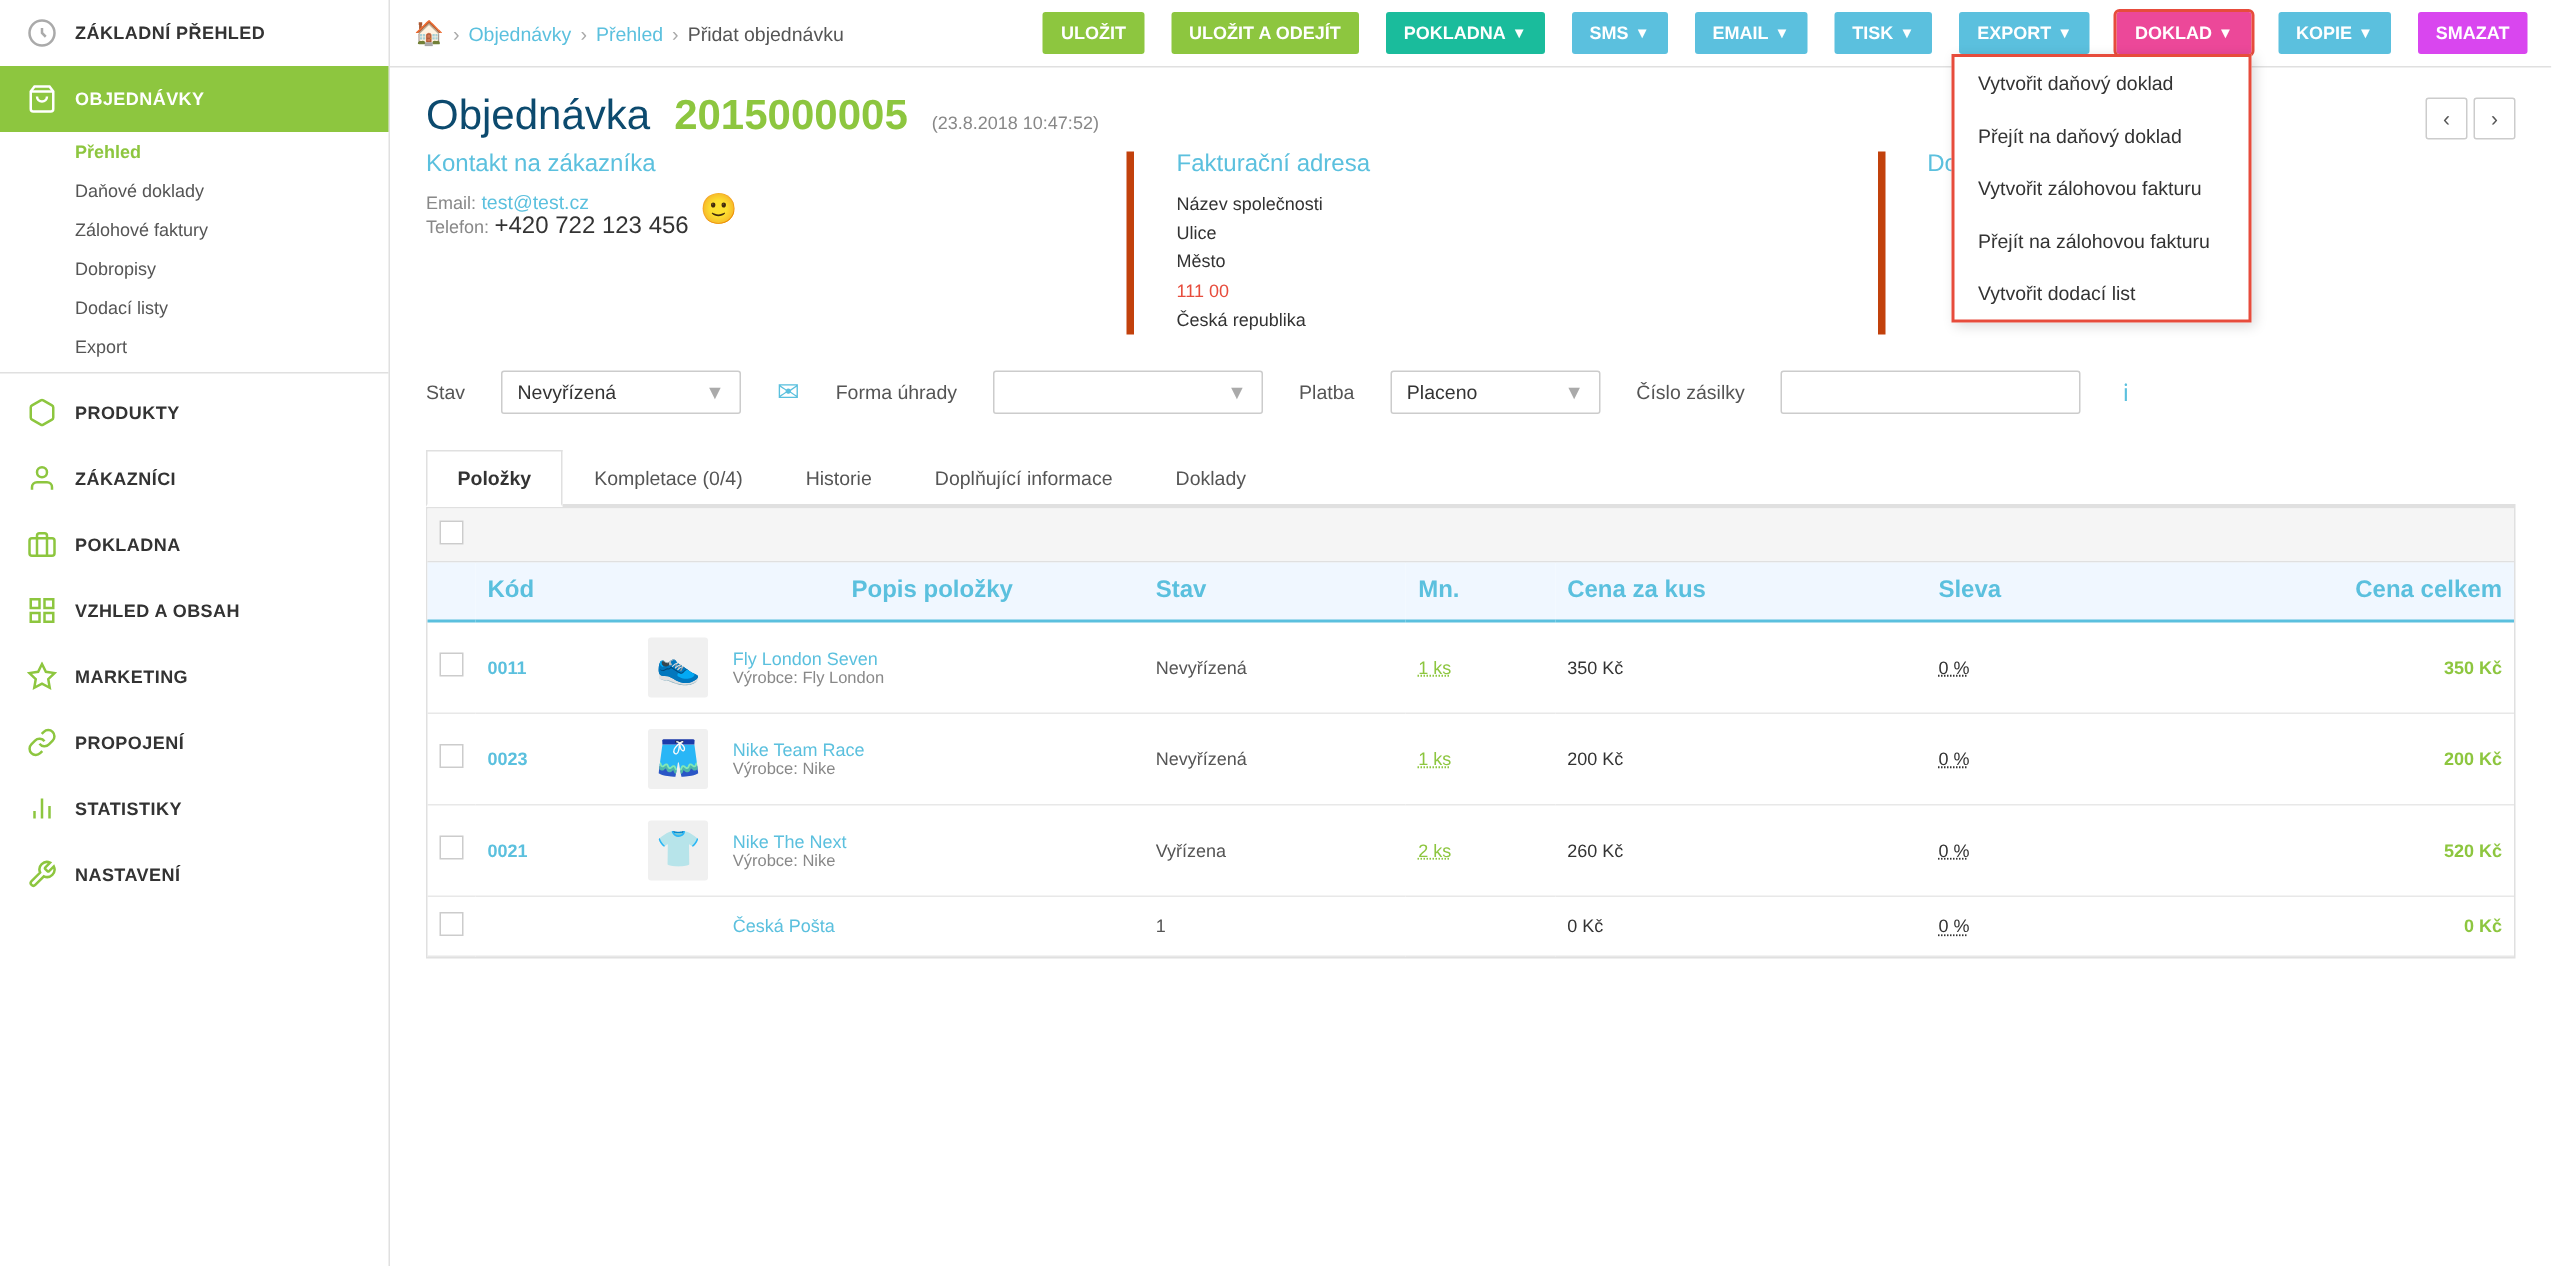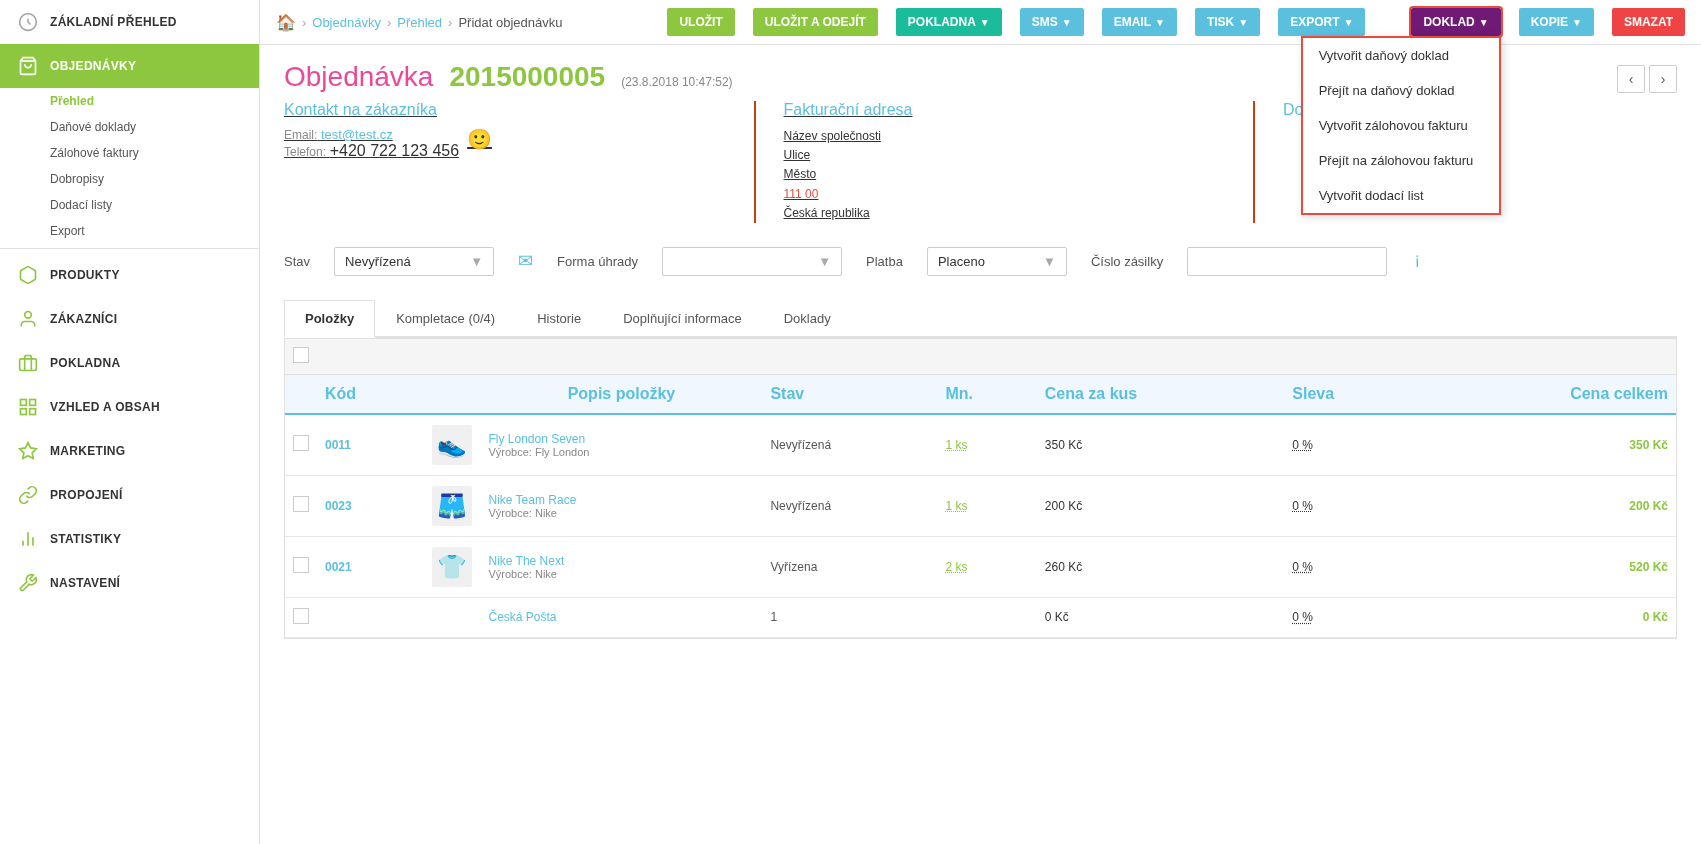--- a/index.html
+++ b/index.html
@@ -30,40 +30,40 @@
     .breadcrumb .sep { color: #aaa; }
     .breadcrumb .current { color: #555; font-size: 13px; }
 
     .toolbar { display: flex; gap: 18px; align-items: center; }
     .btn { padding: 7px 12px; border: none; cursor: pointer; font-size: 12px; font-weight: bold; color: #fff; border-radius: 2px; white-space: nowrap; }
     .btn-green { background: #8dc63f; }
     .btn-blue { background: #5bc0de; }
     .btn-teal { background: #1abc9c; }
     .btn-dropdown { display: flex; align-items: center; gap: 4px; }
     .btn-dropdown .arrow { font-size: 10px; }
-    .btn-red { background: #ef4444; }
+    .btn-red { background: #d946ef; }
 
     .dropdown-container { position: relative; display: inline-block; }
     .dropdown-menu { position: absolute; top: 100%; right: 0; background: #fff; border: 2px solid #e74c3c; z-index: 100; min-width: 200px; box-shadow: 2px 2px 8px rgba(0,0,0,0.15); }
     .dropdown-menu-item { padding: 10px 16px; cursor: pointer; font-size: 13px; color: #333; white-space: nowrap; }
 
     
     .content { flex: 1; overflow-y: auto; padding: 16px 24px; }
 
     .page-header { display: flex; align-items: baseline; gap: 16px; margin-bottom: 8px; }
-    .page-title { font-size: 28px; color: #ec4899; font-weight: 300; }
+    .page-title { font-size: 28px; color: #0c4a6e; font-weight: 300; }
     .page-id { font-size: 28px; color: #8dc63f; font-weight: bold; }
     .page-date { font-size: 12px; color: #888; }
 
     .page-nav-arrows { display: flex; gap: 4px; float: right; margin-top: 4px; }
     .nav-arrow { width: 28px; height: 28px; border: 1px solid #ccc; border-radius: 2px; display: flex; align-items: center; justify-content: center; cursor: pointer; color: #555; font-size: 14px; }
 
     .info-row { display: flex; gap: 0; margin-bottom: 16px; }
     .info-section { flex: 1; padding: 0 16px 0 0; }
-    .info-section:not(:last-child) { border-right: 2px solid #c2410c; margin-right: 12px; text-decoration: underline; }
+    .info-section:not(:last-child) { border-right: 5px solid #c2410c; margin-right: 12px; }
     .info-title { font-size: 16px; color: #5bc0de; margin-bottom: 8px; font-weight: 300; }
     .info-label { font-size: 12px; color: #888; }
     .info-value { font-size: 16px; color: #333; }
     .info-link { color: #5bc0de; text-decoration: none; }
     .info-address { font-size: 12px; line-height: 1.6; }
     .info-address .highlight { color: #e74c3c; }
 
     .smiley { font-size: 20px; color: #f0c040; margin-left: 8px; }
 
     
@@ -259,21 +259,21 @@
       </button>
       <button class="btn btn-blue btn-dropdown">
         <span>TISK</span>
         <span class="arrow">▼</span>
       </button>
       <button class="btn btn-blue btn-dropdown">
         <span>EXPORT</span>
         <span class="arrow">▼</span>
       </button>
       <div class="dropdown-container">
-        <button class="btn btn-blue btn-dropdown" style="background:#701a75; outline: 2px solid #e74c3c; margin-left: 28px;">
+        <button class="btn btn-blue btn-dropdown" style="background:#ec4899; outline: 2px solid #e74c3c;">
           <span>DOKLAD</span>
           <span class="arrow">▼</span>
         </button>
         <div class="dropdown-menu">
           <div class="dropdown-menu-item">Vytvořit daňový doklad</div>
           <div class="dropdown-menu-item">Přejít na daňový doklad</div>
           <div class="dropdown-menu-item">Vytvořit zálohovou fakturu</div>
           <div class="dropdown-menu-item">Přejít na zálohovou fakturu</div>
           <div class="dropdown-menu-item">Vytvořit dodací list</div>
         </div>

